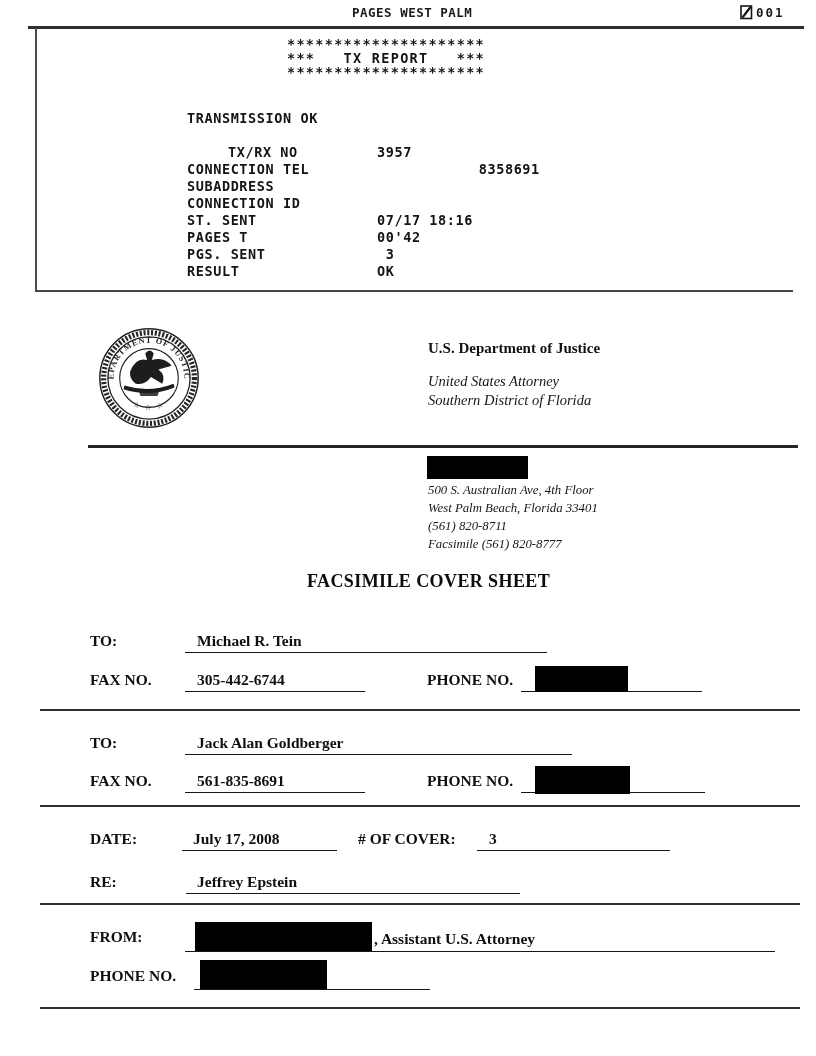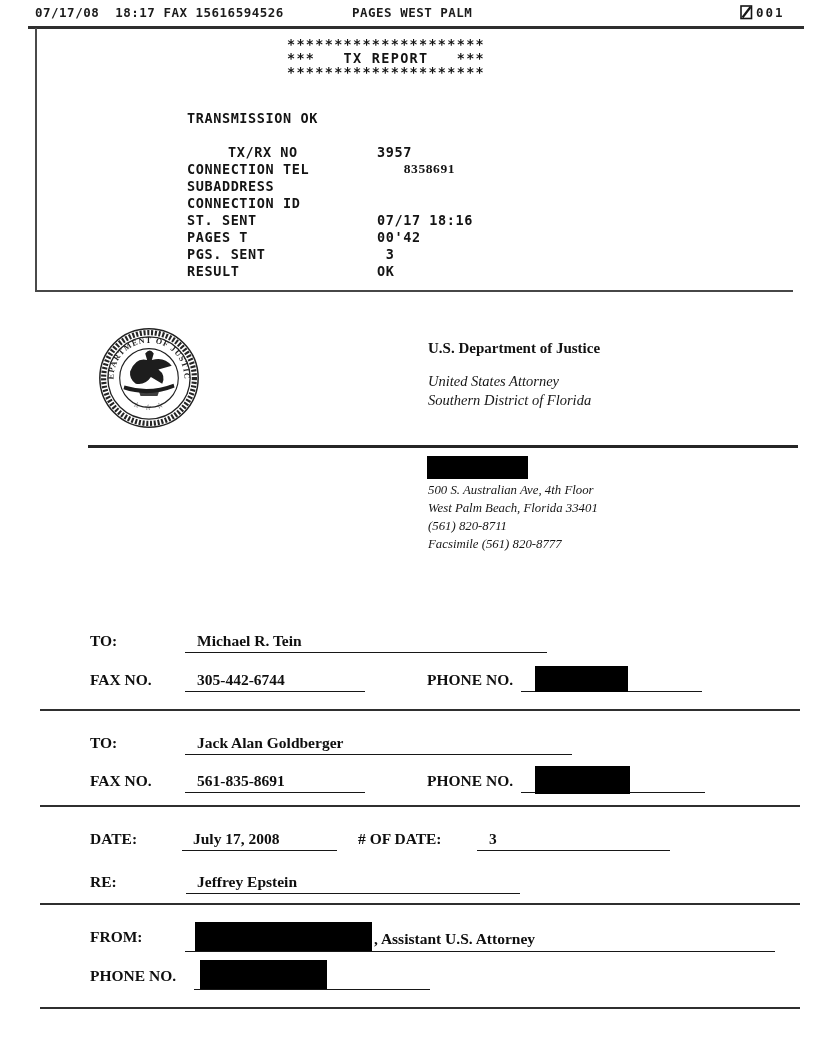--- a/index.html
+++ b/index.html
@@ -26,21 +26,20 @@
   .agency{font-weight:700;font-size:15px;margin-top:24px;}
   .cover-title{position:absolute;font-weight:700;font-size:18px;letter-spacing:0.4px;color:#0d0d0d;}
   .boxedge{position:absolute;border-left:2px solid #4a4a4a;}
   svg text{font-family:"Liberation Serif",serif;}
 </style>
 </head>
 <body>
 
 <div id="page">
 
-  <div class="abs mono hdr" style="left:35px;top:5px;">07/17/08  18:17 FAX 15616594526</div>
   <div class="abs mono hdr" style="left:352px;top:5px;">PAGES WEST PALM</div>
   <span class="abs" style="left:740px;top:5px;">
     <svg width="13" height="15" viewBox="0 0 13 15">
       <rect x="1" y="1" width="10.5" height="12.5" fill="#fff" stroke="#161616" stroke-width="1.6"></rect>
       <line x1="10.5" y1="2" x2="2.5" y2="12.5" stroke="#161616" stroke-width="2.2"></line>
     </svg>
   </span>
   <div class="abs mono hdr" style="left:756px;top:5px;letter-spacing:2px;">001</div>
 
   <div class="rule" style="left:28px;top:26px;width:776px;height:2.5px;"></div>
@@ -51,21 +50,21 @@
     <div class="abs mono txline" style="left:287px;top:36px;">*********************</div>
     <div class="abs mono txline" style="left:287px;top:50px;">***   TX REPORT   ***</div>
     <div class="abs mono txline" style="left:287px;top:64px;">*********************</div>
 
     <div class="abs mono txfield" style="left:187px;top:110px;">TRANSMISSION OK</div>
 
     <div class="abs mono txfield" style="left:187px;top:144px;margin-left:41px;">TX/RX NO</div>
     <div class="abs mono txfield" style="left:377px;top:144px;">3957</div>
 
     <div class="abs mono txfield" style="left:187px;top:161px;">CONNECTION TEL</div>
-    <div class="abs mono txfield" style="left:356px;top:161px;font-family:Liberation Serif, serif;">            8358691</div>
+    <div class="abs mono txfield" style="left:374px;top:161px;">            8358691</div>
 
     <div class="abs mono txfield" style="left:187px;top:178px;">SUBADDRESS</div>
     <div class="abs mono txfield" style="left:377px;top:178px;"></div>
 
     <div class="abs mono txfield" style="left:187px;top:195px;">CONNECTION ID</div>
     <div class="abs mono txfield" style="left:377px;top:195px;"></div>
 
     <div class="abs mono txfield" style="left:187px;top:212px;">ST. SENT</div>
     <div class="abs mono txfield" style="left:377px;top:212px;">07/17 18:16</div>
 
@@ -106,20 +105,21 @@
   <div class="ital" style="left:428px;top:392px;font-size:14.5px;">Southern District of Florida</div>
 
   <div class="rule" style="left:88px;top:445px;width:710px;height:2.6px;background:#262626;"></div>
 
   <div class="redact" style="left:427px;top:456px;width:101px;height:23px;"></div>
   <div class="ital" style="left:428px;top:483px;font-size:12.8px;">500 S. Australian Ave, 4th Floor</div>
   <div class="ital" style="left:428px;top:501px;font-size:12.8px;">West Palm Beach, Florida 33401</div>
   <div class="ital" style="left:428px;top:519px;font-size:12.8px;">(561) 820-8711</div>
   <div class="ital" style="left:428px;top:537px;font-size:12.8px;font-style:italic;">Facsimile (561) 820-8777</div>
 
+  <div class="cover-title" style="left:307px;top:571px;">FACSIMILE COVER SHEET</div>
 
   <div>
     <div class="lbl" style="left:90px;top:632px;">TO:</div>
     <div class="val" style="left:197px;top:632px;">Michael R. Tein</div>
     <div class="uline" style="left:185px;top:652px;width:362px;"></div>
 
     <div class="lbl" style="left:90px;top:671px;">FAX NO.</div>
     <div class="val" style="left:197px;top:671px;">305-442-6744</div>
     <div class="uline" style="left:185px;top:691px;width:180px;"></div>
 
@@ -144,21 +144,21 @@
     <div class="redact" style="left:535px;top:766px;width:95px;height:28px;"></div>
 
     <div class="rule" style="left:40px;top:805px;width:760px;height:2.2px;"></div>
   </div>
 
   <div>
     <div class="lbl" style="left:90px;top:830px;">DATE:</div>
     <div class="val" style="left:193px;top:830px;">July 17, 2008</div>
     <div class="uline" style="left:182px;top:850px;width:155px;"></div>
 
-    <div class="lbl" style="left:358px;top:830px;"># OF DATE:</div>
+    <div class="lbl" style="left:358px;top:830px;"># OF COVER:</div>
     <div class="val" style="left:489px;top:830px;">3</div>
     <div class="uline" style="left:477px;top:850px;width:193px;"></div>
 
     <div class="lbl" style="left:90px;top:873px;">RE:</div>
     <div class="val" style="left:197px;top:873px;">Jeffrey Epstein</div>
     <div class="uline" style="left:186px;top:893px;width:334px;"></div>
 
     <div class="rule" style="left:40px;top:903px;width:760px;height:2.2px;"></div>
   </div>
 

